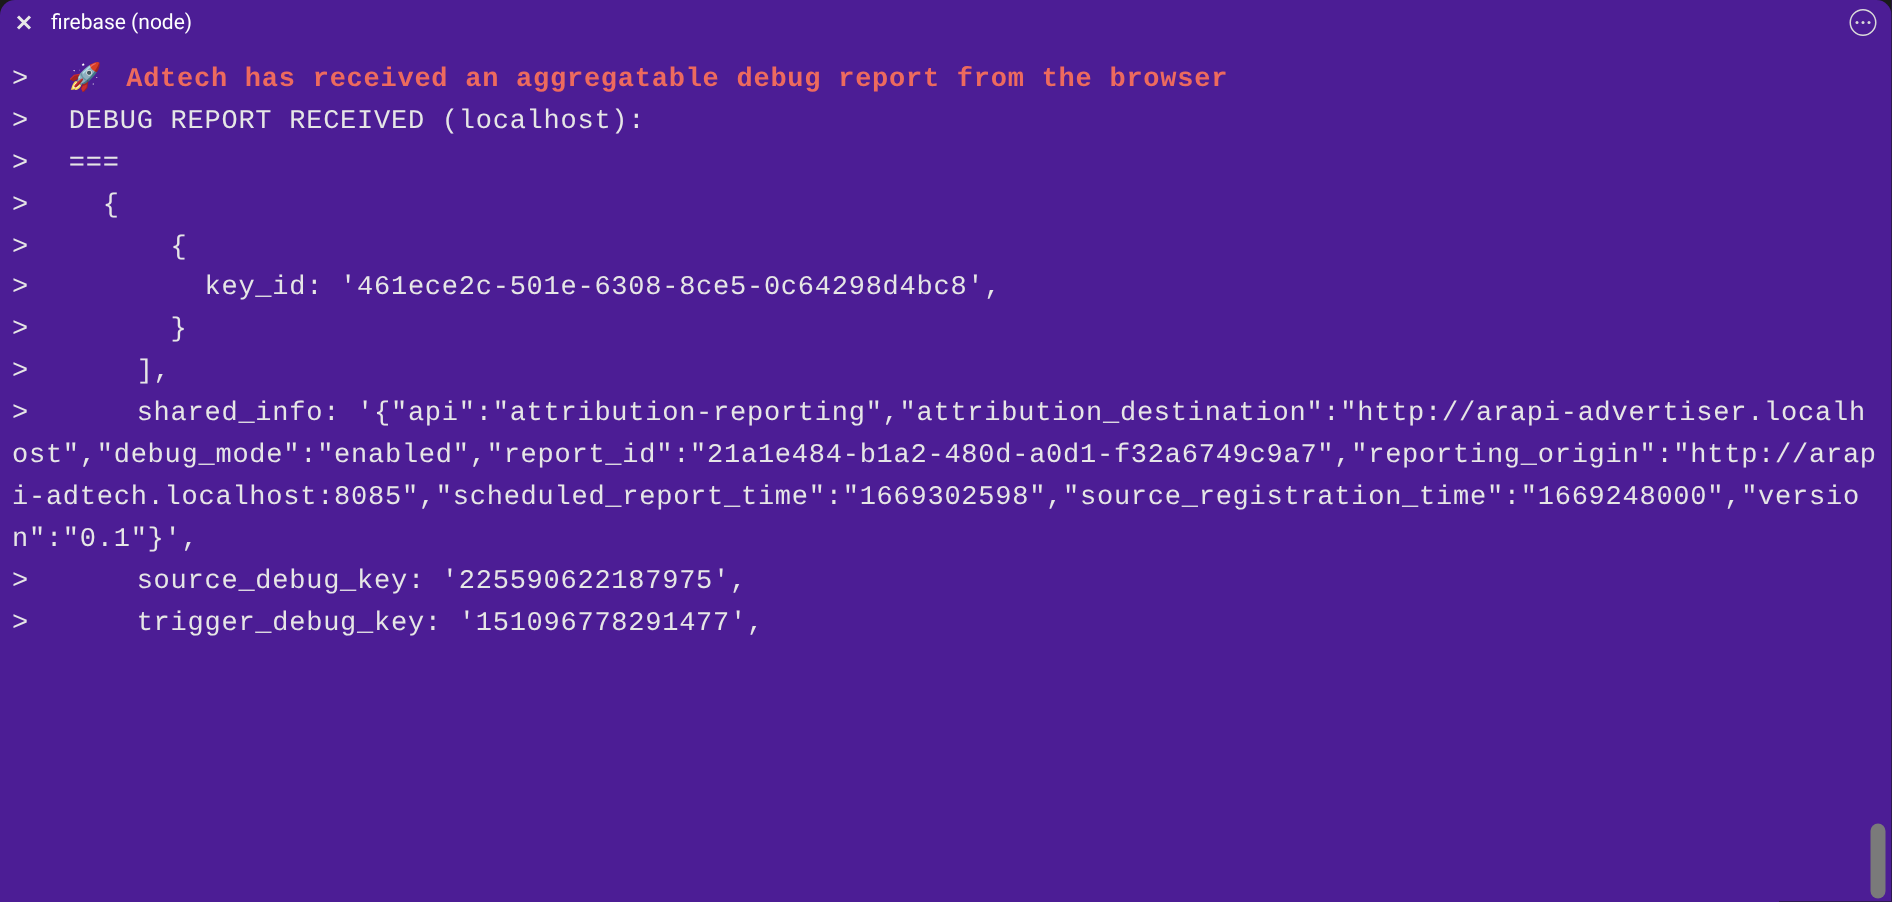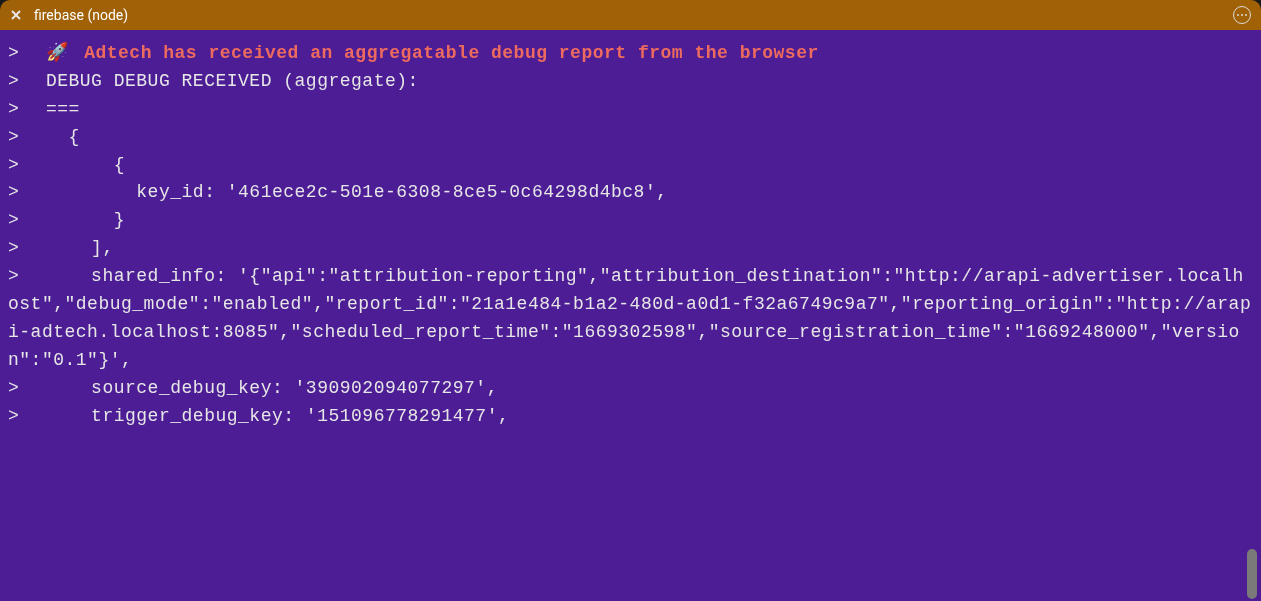--- a/index.html
+++ b/index.html
@@ -7,21 +7,21 @@
     width: 1261px;
     height: 601px;
     overflow: hidden;
     background: #1a1a1a;
     font-family: "SF Mono", "Menlo", "Consolas", "Liberation Mono", monospace;
     font-size: 18px;
     color: #e6e6e6;
   }
   .tab-bar {
     height: 30px;
-    background: #a16207;
+    background: #4c1d95;
     border-top-left-radius: 10px;
     border-top-right-radius: 10px;
     display: flex;
     align-items: center;
     padding: 0 8px;
     color: #fefefe;
     font-family: -apple-system, "Segoe UI", Roboto, sans-serif;
     font-size: 14px;
     position: relative;
   }
@@ -108,27 +108,27 @@
         <span></span>
         <span></span>
         <span></span>
       </span>
   </span>
 </div>
 
 <div class="terminal">
   <div id="terminal-lines">
       <div class="line"><span class="prompt">&gt;  </span><span class="rocket">🚀</span><span class="highlight"> Adtech has received an aggregatable debug report from the browser</span></div>
-      <div class="line"><span class="prompt">&gt;  </span><span>DEBUG DEBUG RECEIVED (aggregate):</span></div>
+      <div class="line"><span class="prompt">&gt;  </span><span>DEBUG REPORT RECEIVED (localhost):</span></div>
       <div class="line"><span class="prompt">&gt;  </span><span>===</span></div>
       <div class="line"><span class="prompt">&gt;  </span><span>  {</span></div>
       <div class="line"><span class="prompt">&gt;  </span><span>      {</span></div>
       <div class="line"><span class="prompt">&gt;  </span><span>        key_id: '461ece2c-501e-6308-8ce5-0c64298d4bc8',</span></div>
       <div class="line"><span class="prompt">&gt;  </span><span>      }</span></div>
       <div class="line"><span class="prompt">&gt;  </span><span>    ],</span></div>
       <div class="line"><span class="prompt">&gt;  </span><span>    shared_info: '{"api":"attribution-reporting","attribution_destination":"http://arapi-advertiser.localhost","debug_mode":"enabled","report_id":"21a1e484-b1a2-480d-a0d1-f32a6749c9a7","reporting_origin":"http://arapi-adtech.localhost:8085","scheduled_report_time":"1669302598","source_registration_time":"1669248000","version":"0.1"}',</span></div>
-      <div class="line"><span class="prompt">&gt;  </span><span>    source_debug_key: '390902094077297',</span></div>
+      <div class="line"><span class="prompt">&gt;  </span><span>    source_debug_key: '225590622187975',</span></div>
       <div class="line"><span class="prompt">&gt;  </span><span>    trigger_debug_key: '151096778291477',</span></div>
     </div>
   <div class="scrollbar-track">
     <div class="scrollbar-thumb"></div>
   </div>
 </div>
 
 </body></html>

